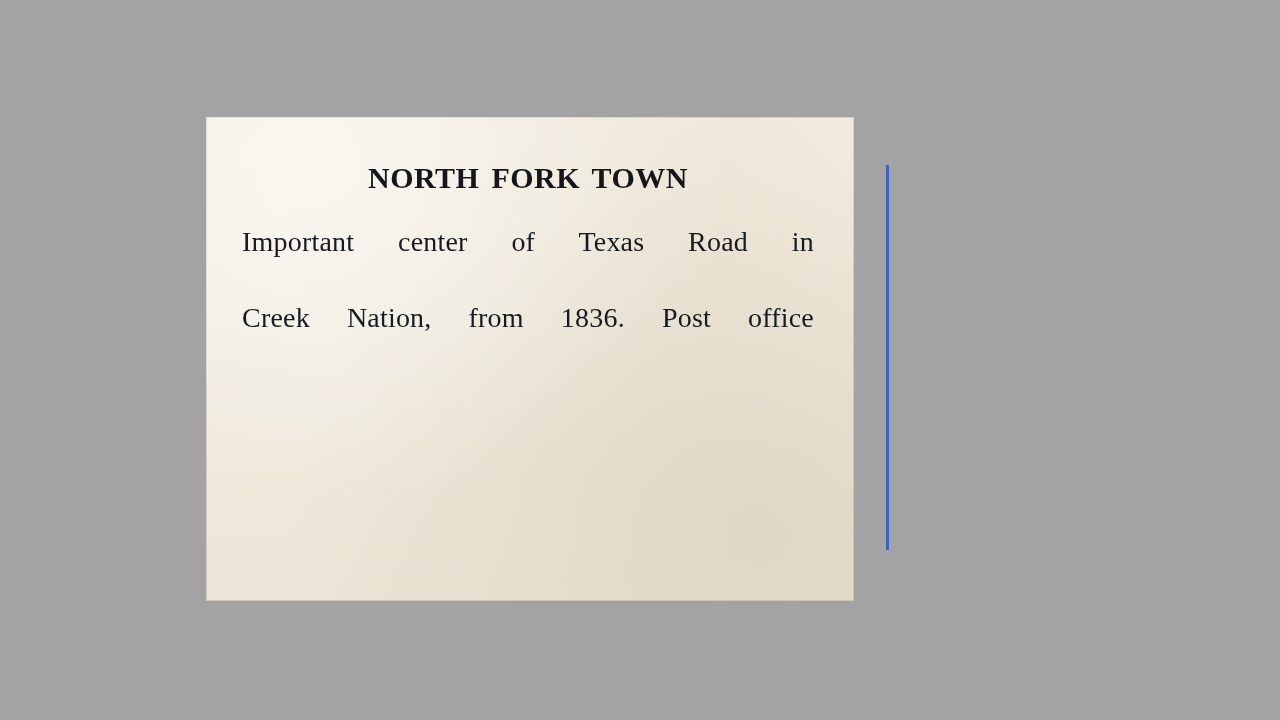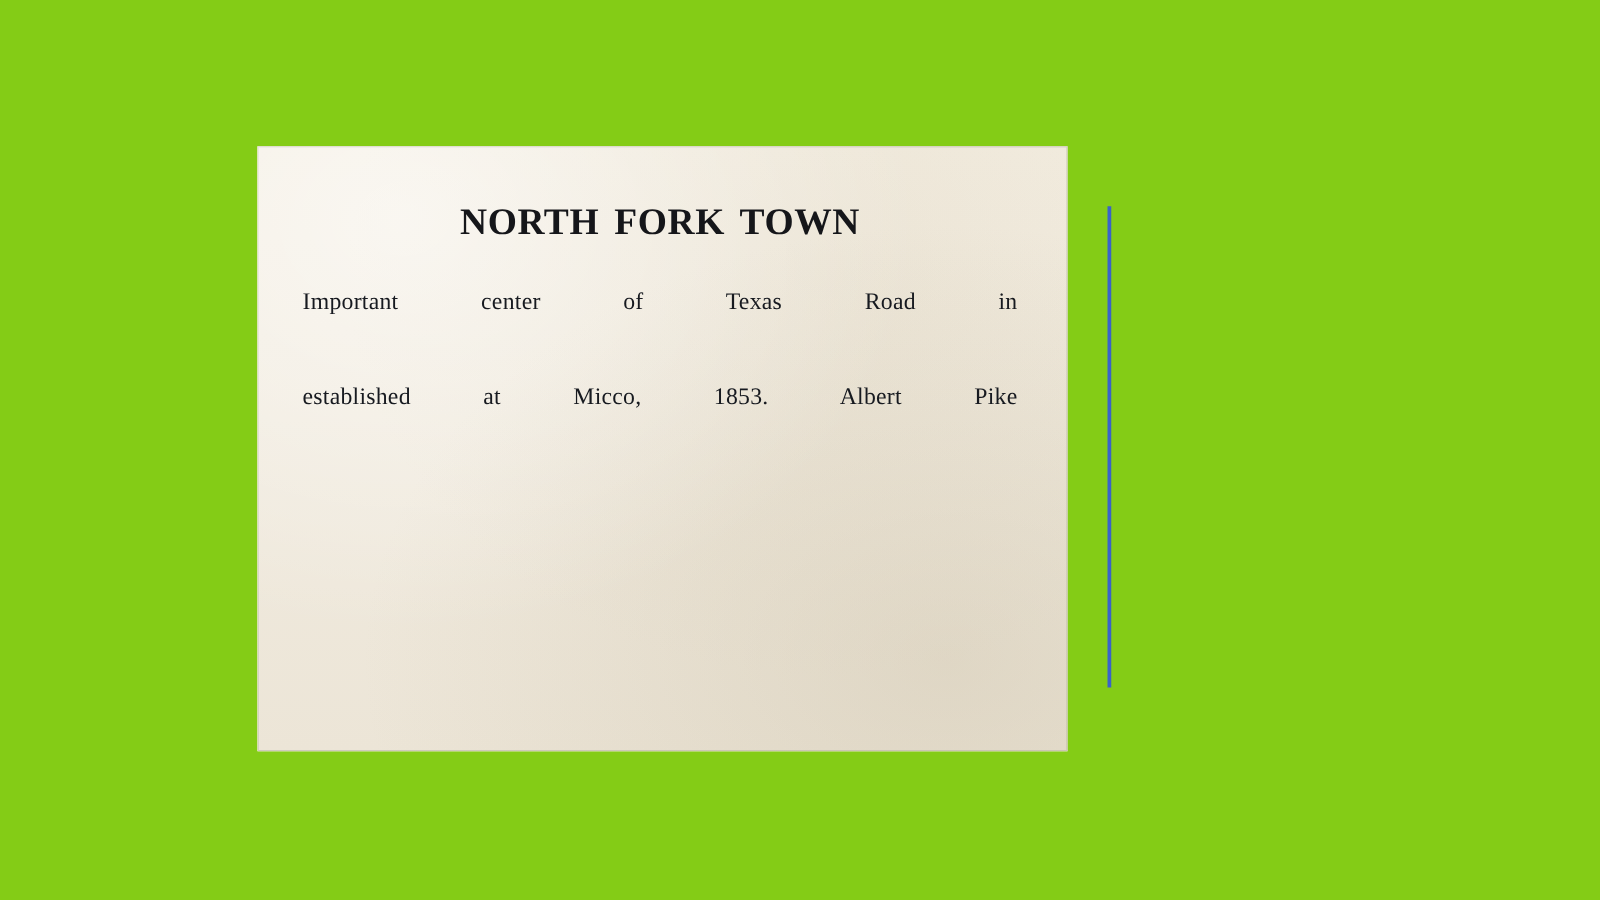--- a/index.html
+++ b/index.html
@@ -10,21 +10,21 @@
   body {
     width: 1280px;
     height: 720px;
     overflow: hidden;
     font-family: "Liberation Serif", serif;
   }
   .stage {
     position: relative;
     width: 1280px;
     height: 720px;
-    background: #84cc16;
+    background: #a3a3a3;
     text-decoration: underline;
   }
   
   .plaque {
     position: absolute;
     left: 206px;
     top: 117px;
     width: 648px;
     height: 484px;
     background: #f2ece0;
@@ -54,21 +54,21 @@
     font-weight: bold;
     font-size: 30px;
     letter-spacing: 0.5px;
     color: #15161a;
     text-align: center;
     margin: 0 0 28px 0;
     word-spacing: 4px;
   }
   .plaque-body {
     font-family: "Liberation Serif", serif;
-    font-size: 19px;
+    font-size: 28px;
     line-height: 38px;
     color: #171a20;
     text-align: justify;
     text-justify: inter-word;
     margin: 0;
     letter-spacing: 0.2px;
     hyphens: none;
   }
   .plaque-body .ln {
     display: block;
@@ -104,21 +104,21 @@
 </head>
 <body>
 
 <div class="stage">
 
   <div class="plaque">
     <div class="plaque-inner">
       <h1 class="plaque-title">NORTH FORK TOWN</h1>
       <div class="plaque-body">
         <span class="ln">Important center of Texas Road in</span>
-        <span class="ln">established at Micco, 1853. Albert Pike</span>
+        <span class="ln">Creek Nation, from 1836. Post office</span>
 
       </div>
     </div>
     <div class="ghost"></div>
   </div>
 
   <div class="blue-rule"></div>
 
 </div>
 

